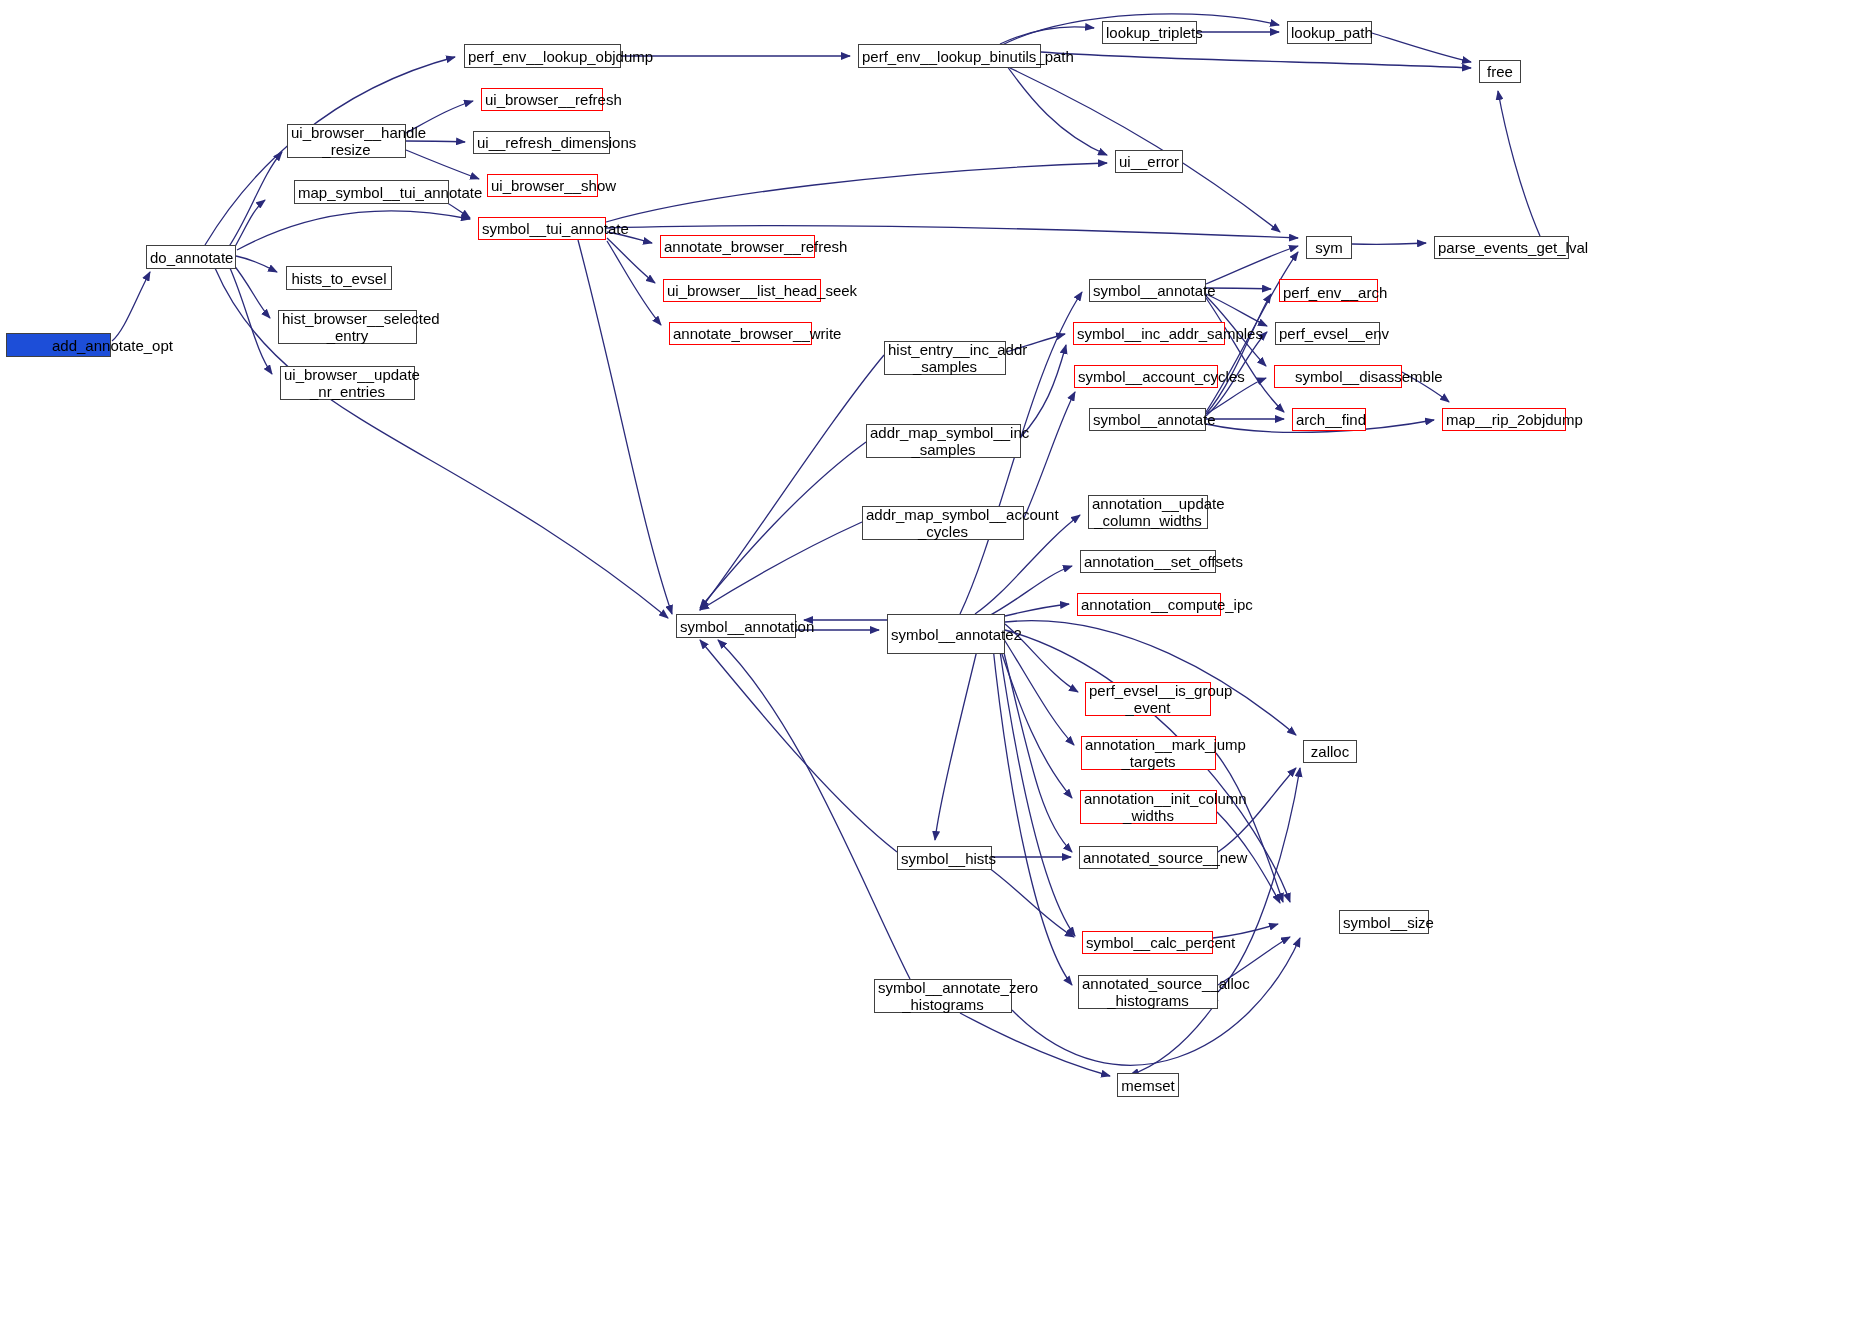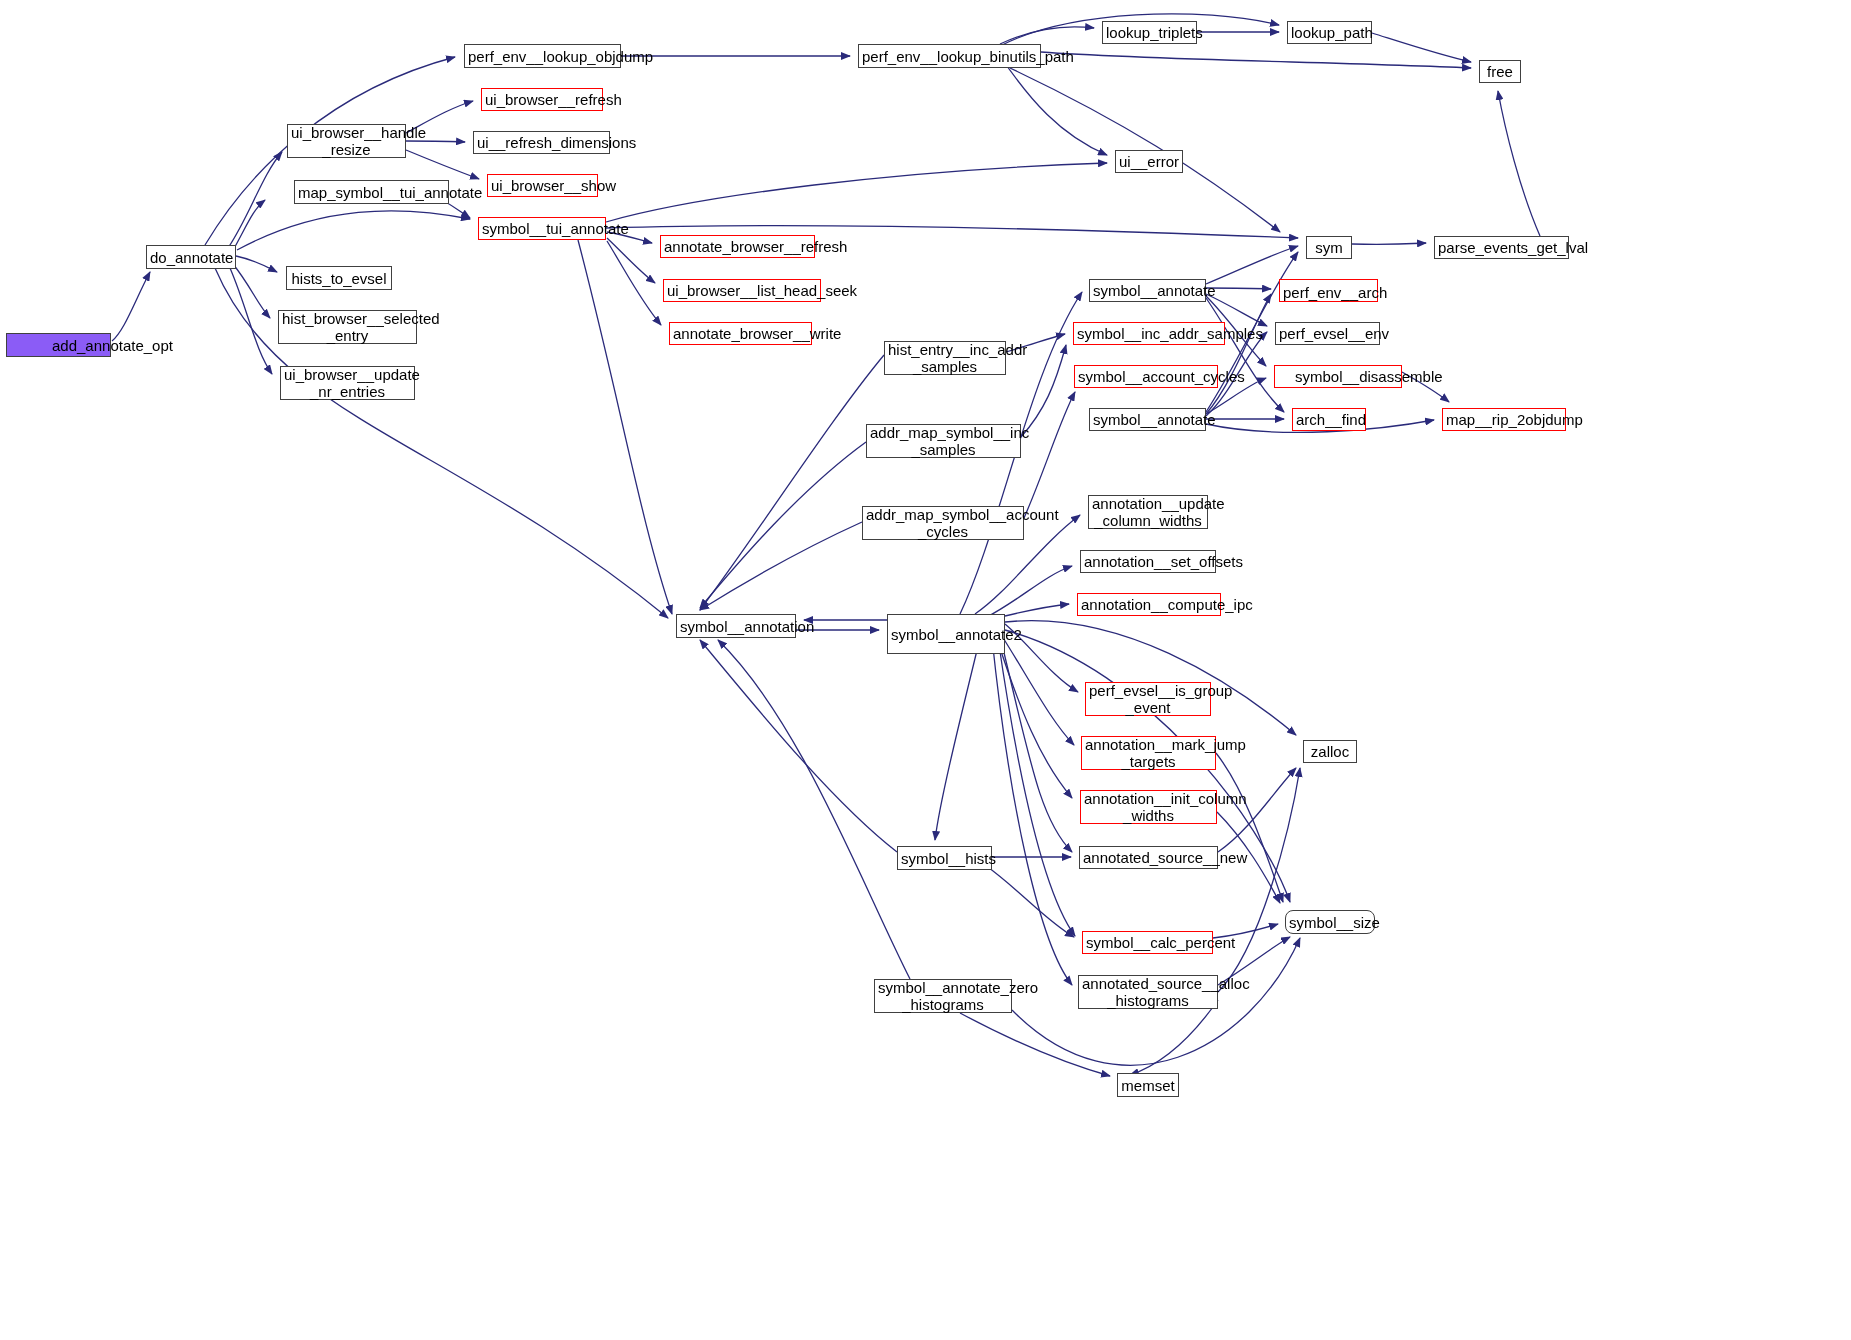--- a/index.html
+++ b/index.html
@@ -23,21 +23,21 @@
     background:#ffffff;
     border:1px solid #404040;
     color:#000000;
     font-size:15px;
     line-height:17px;
     letter-spacing:0px;
     white-space:pre-line;
     padding:0 3px;
   }
   .node.red{border:1px solid #ff0000;}
-  .node.root{background:#8b5cf6;border:1px solid #404040;padding-left:45px;}
+  .node.root{background:#1d4ed8;border:1px solid #404040;padding-left:45px;}
   .node span{display:block;width:100%;}
 </style>
 </head>
 <body>
 
 <div id="canvas">
   <svg id="edges" viewBox="0 0 1851 1340">
     <defs>
       <marker id="ah" markerWidth="10" markerHeight="8" refX="9" refY="4" orient="auto" markerUnits="userSpaceOnUse">
         <path d="M0,0 L10,4 L0,8 z" fill="#2a2a7a"></path>
@@ -181,20 +181,20 @@
     <div class="node" style="left: 887px; top: 614px; width: 118px; height: 40px;"><span>symbol__annotate2</span></div>
     <div class="node red" style="left: 1085px; top: 682px; width: 126px; height: 34px;"><span>perf_evsel__is_group
 _event</span></div>
     <div class="node red" style="left: 1081px; top: 736px; width: 135px; height: 34px;"><span>annotation__mark_jump
 _targets</span></div>
     <div class="node red" style="left: 1080px; top: 790px; width: 137px; height: 34px;"><span>annotation__init_column
 _widths</span></div>
     <div class="node" style="left: 1303px; top: 740px; width: 54px; height: 23px;"><span>zalloc</span></div>
     <div class="node" style="left: 897px; top: 846px; width: 95px; height: 24px;"><span>symbol__hists</span></div>
     <div class="node" style="left: 1079px; top: 846px; width: 139px; height: 23px;"><span>annotated_source__new</span></div>
-    <div class="node" style="left: 1285px; top: 910px; width: 90px; height: 24px; border-radius: 8px;"><span>symbol__size</span></div>
+    <div class="node" style="left: 1339px; top: 910px; width: 90px; height: 24px;"><span>symbol__size</span></div>
     <div class="node red" style="left: 1082px; top: 931px; width: 131px; height: 23px;"><span>symbol__calc_percent</span></div>
     <div class="node" style="left: 1078px; top: 975px; width: 140px; height: 34px;"><span>annotated_source__alloc
 _histograms</span></div>
     <div class="node" style="left: 874px; top: 979px; width: 138px; height: 34px;"><span>symbol__annotate_zero
 _histograms</span></div>
     <div class="node" style="left: 1117px; top: 1073px; width: 62px; height: 24px;"><span>memset</span></div>
   </div>
 
 </body></html>

